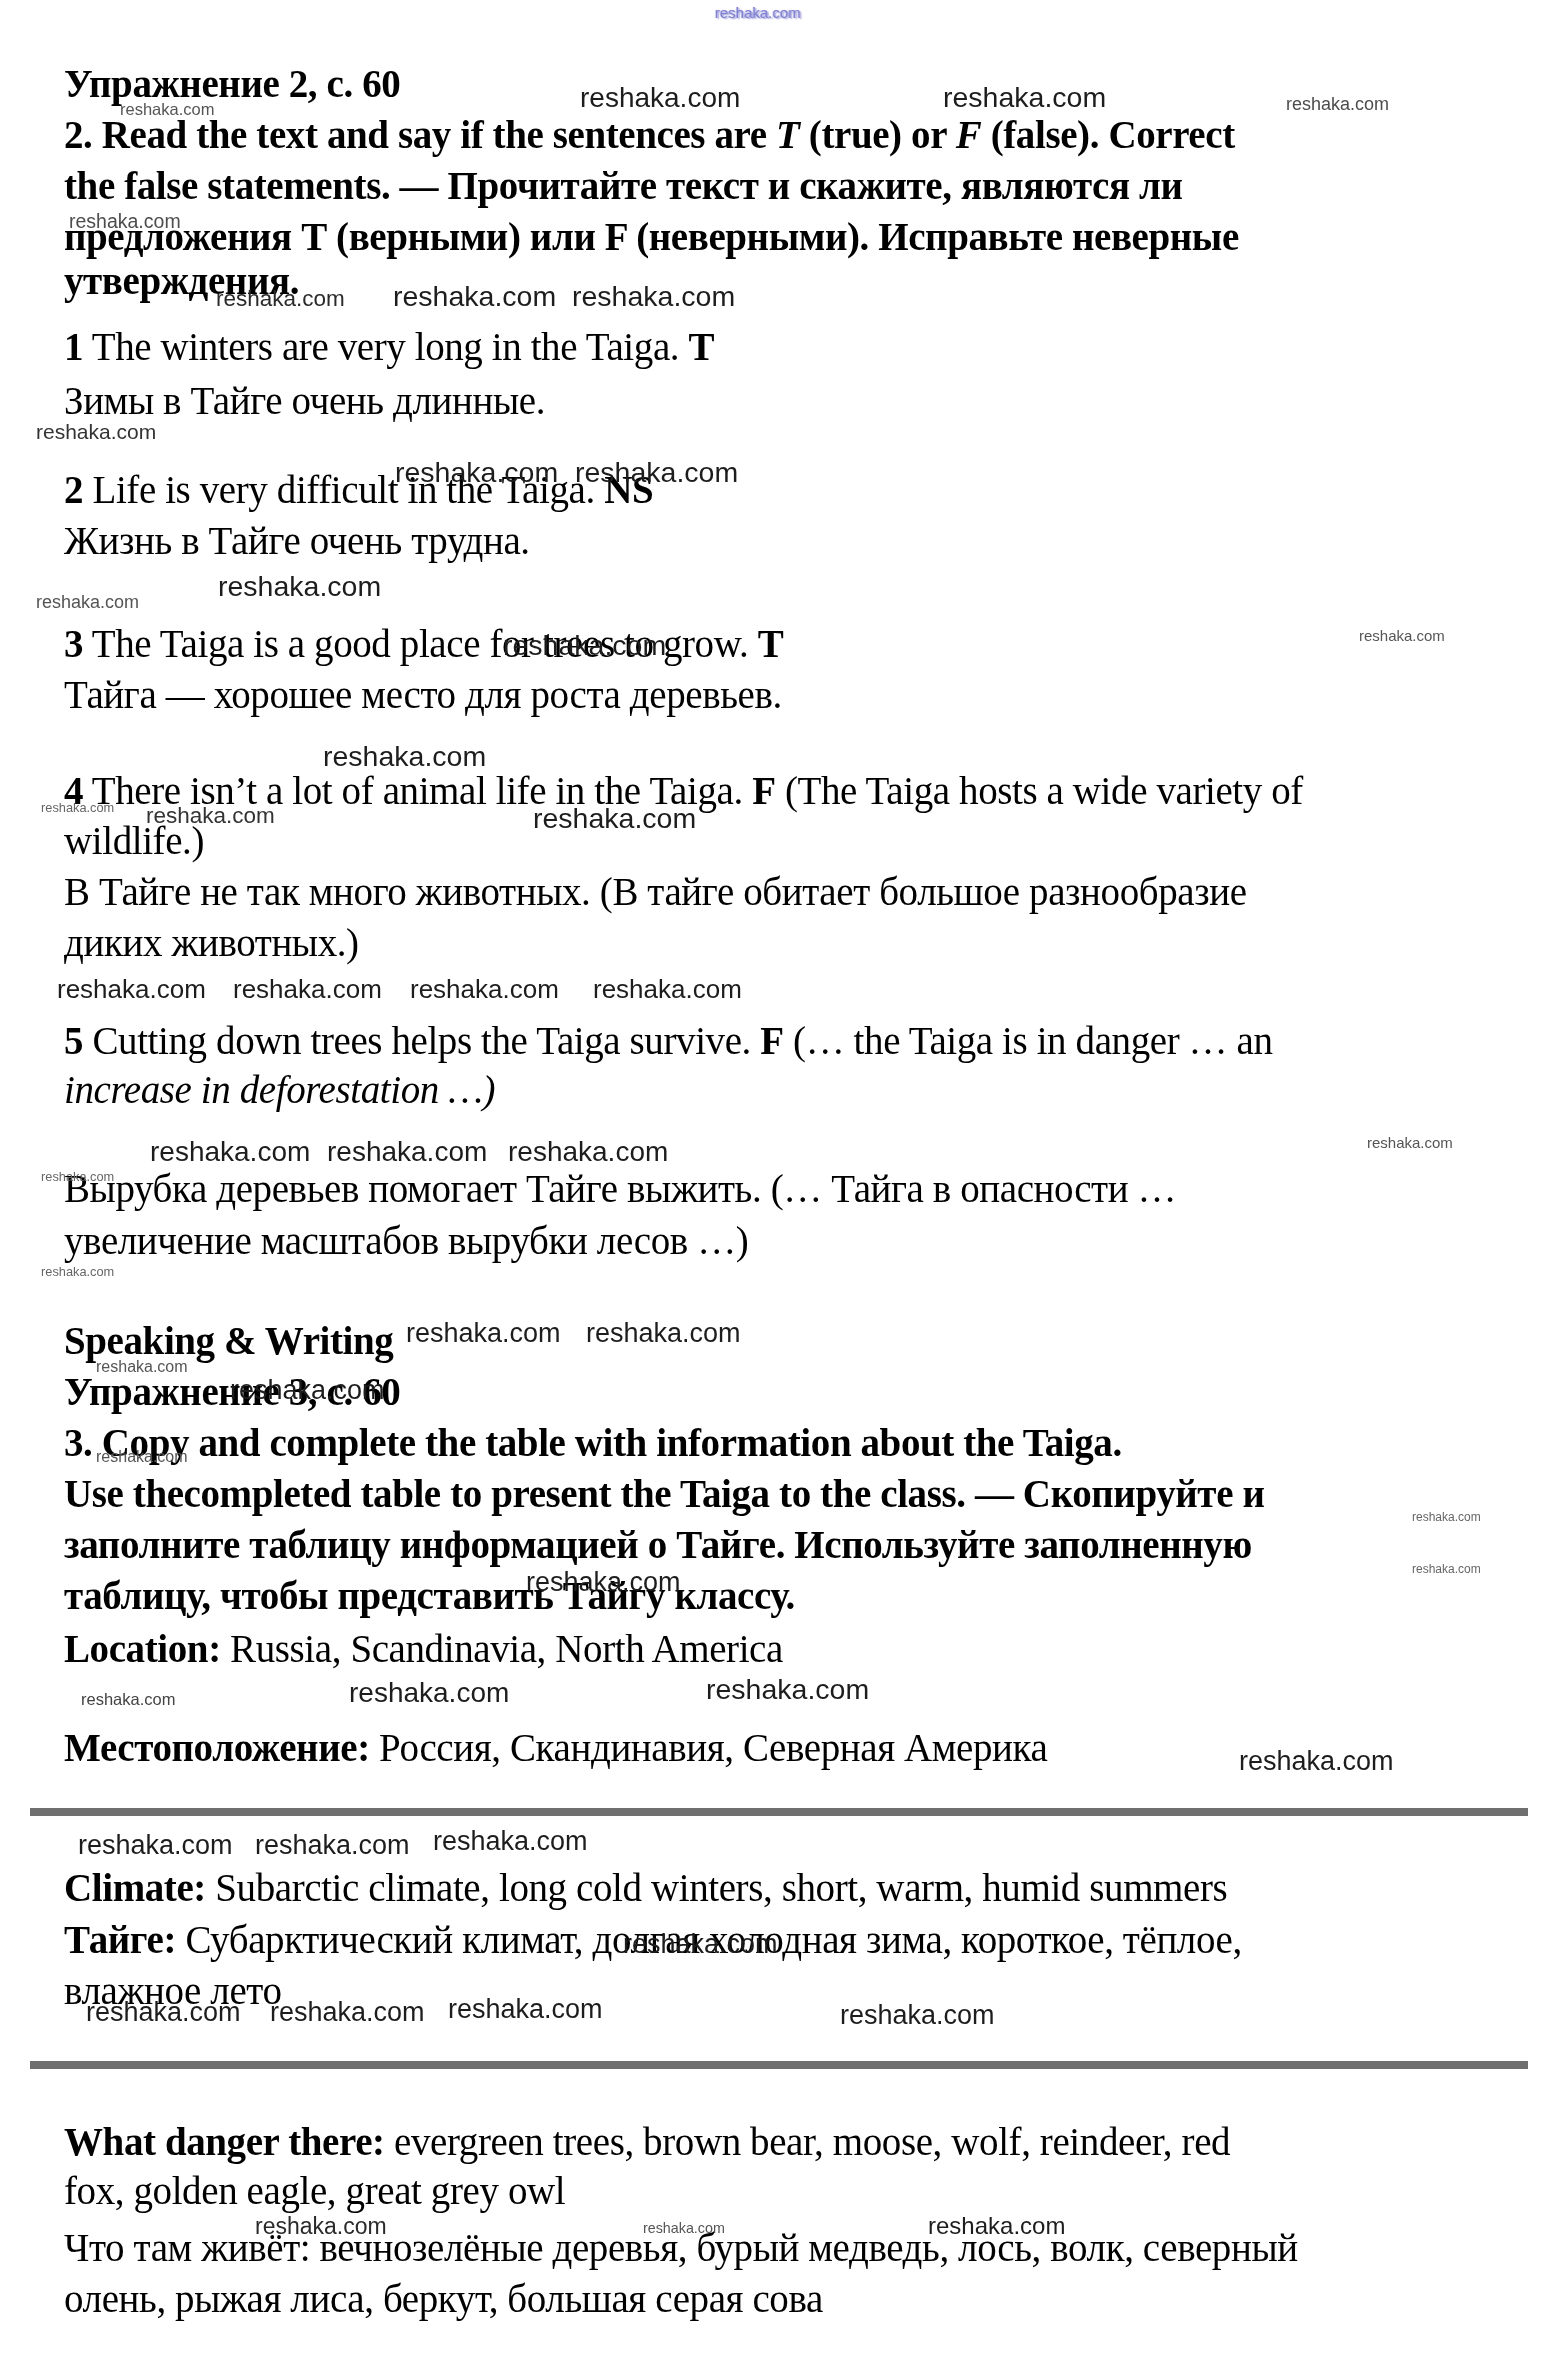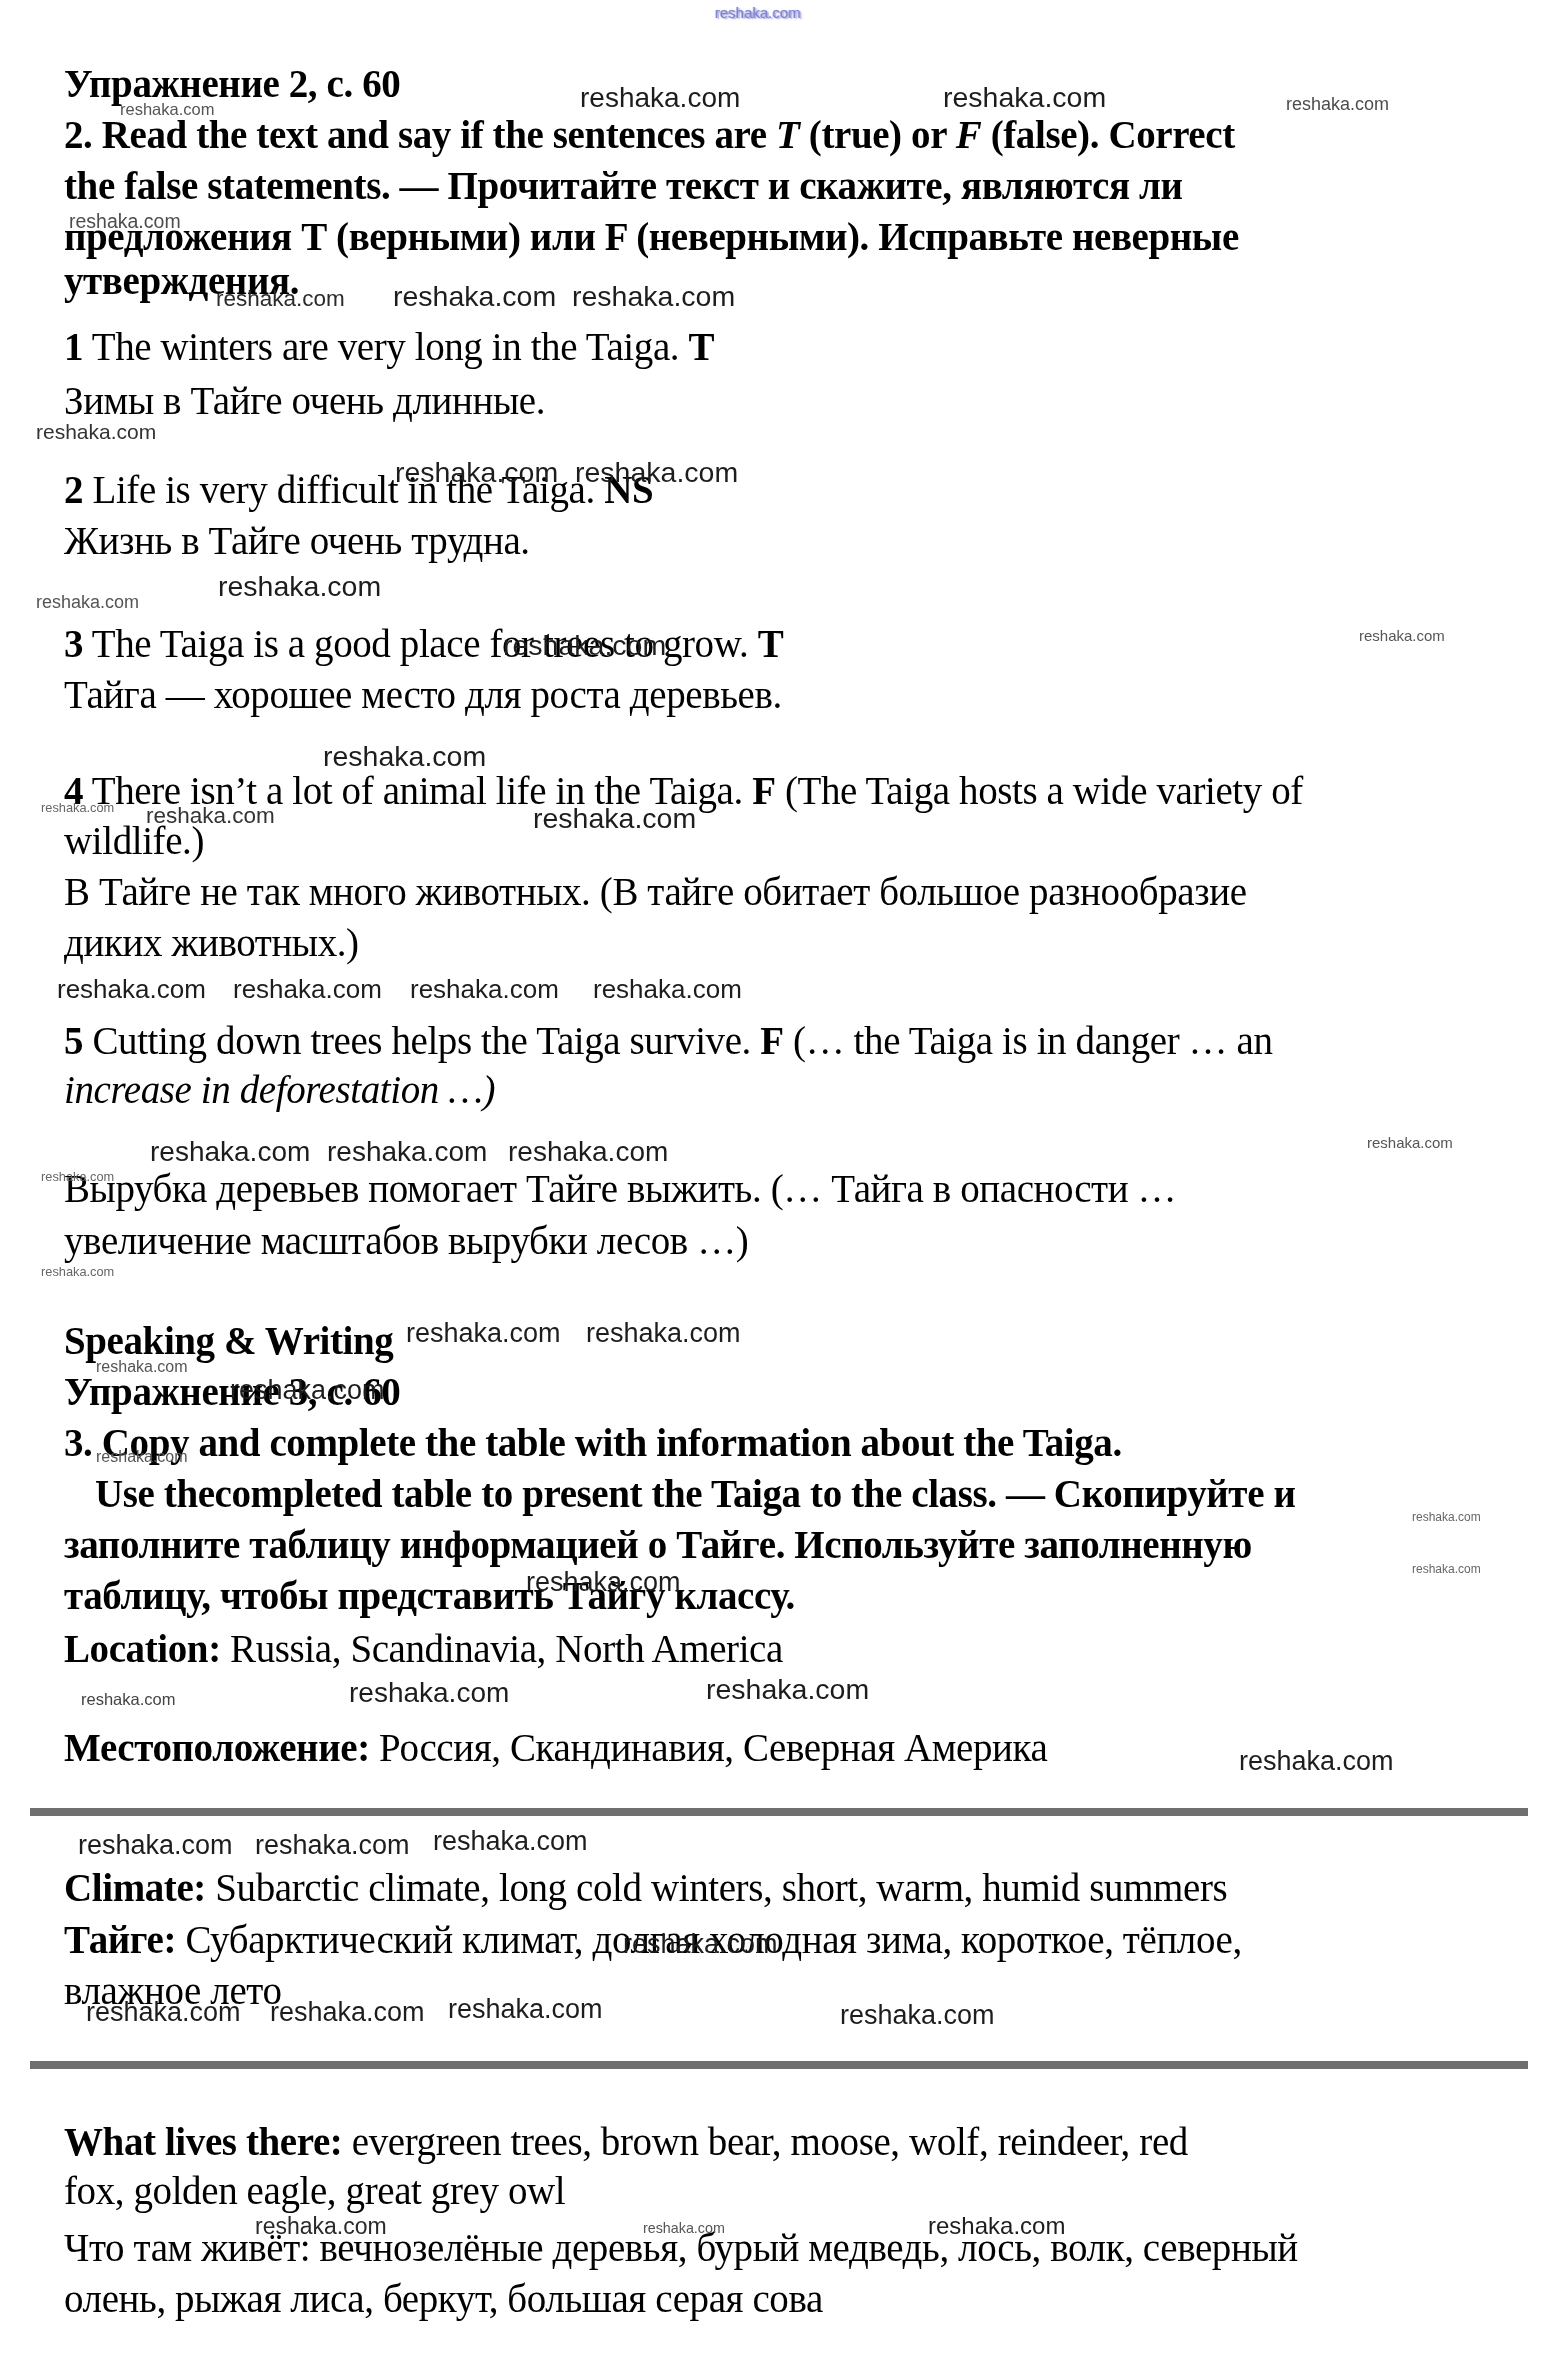--- a/index.html
+++ b/index.html
@@ -60,29 +60,29 @@
     <div class="line" style="top: 820px;"><span>wildlife.)</span></div>
     <div class="line" style="top: 871px;"><span>В Тайге не так много животных. (В тайге обитает большое разнообразие</span></div>
     <div class="line" style="top: 922px;"><span>диких животных.)</span></div>
     <div class="line" style="top: 1020px;"><span class="b">5</span><span> Cutting down trees helps the Taiga survive. </span><span class="b">F</span><span> (… the Taiga is in danger … an</span></div>
     <div class="line" style="top: 1069px; font-style: italic;"><span>increase in deforestation …)</span></div>
     <div class="line" style="top: 1168px;"><span>Вырубка деревьев помогает Тайге выжить. (… Тайга в опасности …</span></div>
     <div class="line" style="top: 1220px;"><span>увеличение масштабов вырубки лесов …)</span></div>
     <div class="line" style="top: 1320px;"><span class="b">Speaking &amp; Writing</span></div>
     <div class="line" style="top: 1371px;"><span class="b">Упражнение 3, с. 60</span></div>
     <div class="line" style="top: 1422px;"><span class="b">3. Copy and complete the table with information about the Taiga.</span></div>
-    <div class="line" style="top: 1473px; margin-left: 31px;"><span class="b">Use thecompleted table to present the Taiga to the class. — Скопируйте и</span></div>
+    <div class="line" style="top: 1473px;"><span class="b">Use thecompleted table to present the Taiga to the class. — Скопируйте и</span></div>
     <div class="line" style="top: 1524px;"><span class="b">заполните таблицу информацией о Тайге. Используйте заполненную</span></div>
     <div class="line" style="top: 1575px;"><span class="b">таблицу, чтобы представить Тайгу классу.</span></div>
     <div class="line" style="top: 1628px;"><span class="b">Location:</span><span> Russia, Scandinavia, North America</span></div>
     <div class="line" style="top: 1727px;"><span class="b">Местоположение:</span><span> Россия, Скандинавия, Северная Америка</span></div>
     <div class="line" style="top: 1867px;"><span class="b">Climate:</span><span> Subarctic climate, long cold winters, short, warm, humid summers</span></div>
     <div class="line" style="top: 1919px;"><span class="b">Тайге:</span><span> Субарктический климат, долгая холодная зима, короткое, тёплое,</span></div>
     <div class="line" style="top: 1970px;"><span>влажное лето</span></div>
-    <div class="line" style="top: 2121px;"><span class="b">What lives there:</span><span> evergreen trees, brown bear, moose, wolf, reindeer, red</span></div>
+    <div class="line" style="top: 2121px;"><span class="b">What danger there:</span><span> evergreen trees, brown bear, moose, wolf, reindeer, red</span></div>
     <div class="line" style="top: 2170px;"><span>fox, golden eagle, great grey owl</span></div>
     <div class="line" style="top: 2227px;"><span>Что там живёт: вечнозелёные деревья, бурый медведь, лось, волк, северный</span></div>
     <div class="line" style="top: 2278px;"><span>олень, рыжая лиса, беркут, большая серая сова</span></div>
     <span class="wm blur" style="left: 715px; top: 4.5px; font-size: 15px; color: rgb(130, 130, 210);">reshaka.com</span>
     <span class="wm" style="left: 120px; top: 101px; font-size: 16.5px; color: rgb(85, 85, 85);">reshaka.com</span>
     <span class="wm" style="left: 580px; top: 84px; font-size: 28px; color: rgb(29, 29, 29);">reshaka.com</span>
     <span class="wm" style="left: 943px; top: 83px; font-size: 28.5px; color: rgb(29, 29, 29);">reshaka.com</span>
     <span class="wm" style="left: 1286px; top: 95px; font-size: 18px; color: rgb(77, 77, 77);">reshaka.com</span>
     <span class="wm" style="left: 69px; top: 212px; font-size: 19.5px; color: rgb(77, 77, 77);">reshaka.com</span>
     <span class="wm" style="left: 216px; top: 288px; font-size: 22.5px; color: rgb(42, 42, 42);">reshaka.com</span>

